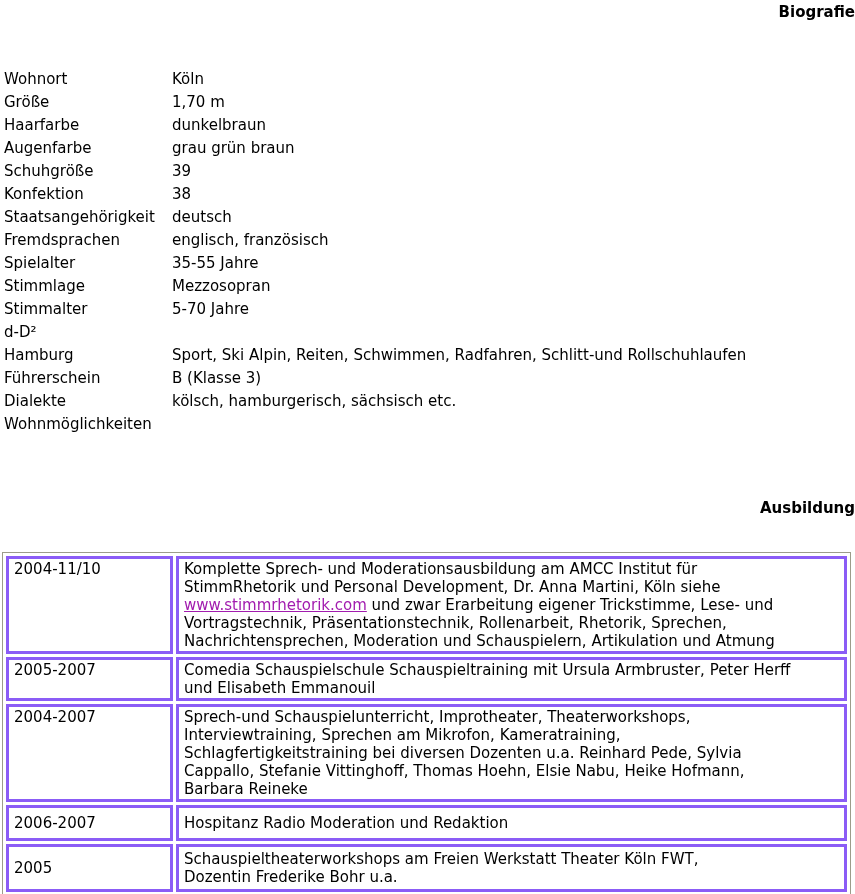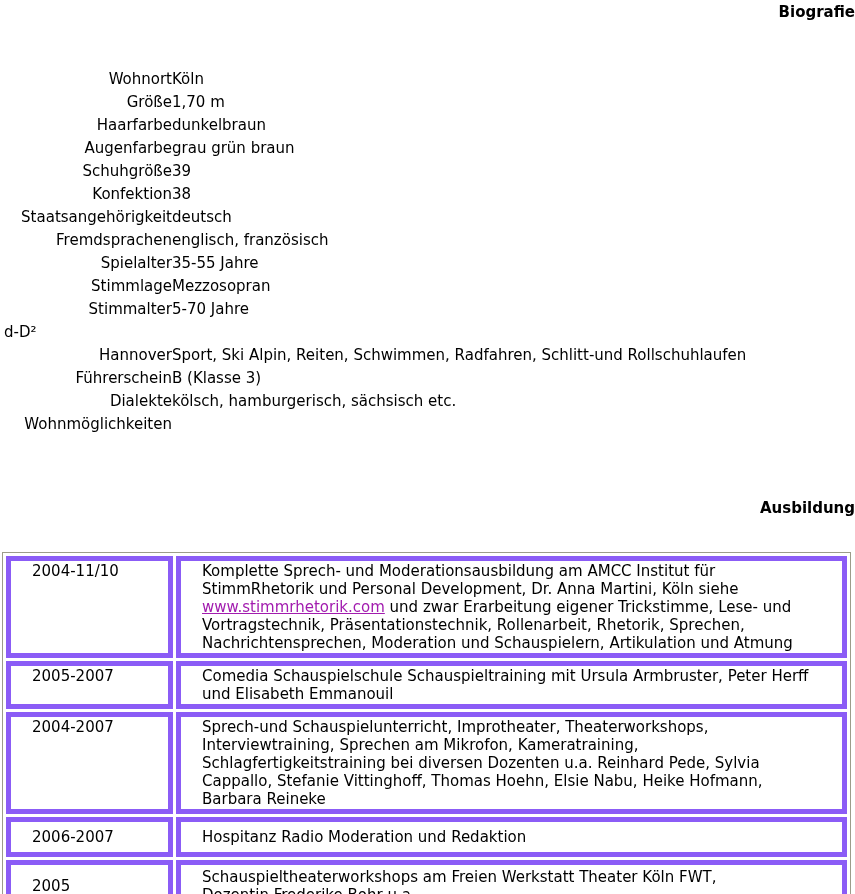--- a/index.html
+++ b/index.html
@@ -30,42 +30,41 @@
   }
   .bio-row {
     display: flex;
     font-size: 15px;
     line-height: 23px;
     white-space: nowrap;
   }
   .bio-label {
     flex: 0 0 168px;
     width: 168px;
-    text-align: right;
   }
   .bio-value {
     flex: 1 1 auto;
   }
   
   .ausbildung-heading {
     margin-top: 64px;
   }
   .edu-table {
     margin-top: 35px;
     margin-left: -2px;
     width: 849px;
     border-collapse: separate;
     border-spacing: 3px;
     border: 1px solid #9c9c8a;
     background: #ffffff;
     font-size: 15px;
   }
   .edu-table td {
-    border: 5px solid #8b5cf6;
-    padding: 1px 21px;
+    border: 3px solid #8b5cf6;
+    padding: 1px 5px;
     line-height: 18px;
     font-family: "DejaVu Sans", sans-serif;
   }
   .edu-table col.period-col { width: 167px; }
   .edu-table tr:nth-child(-n+3) td { vertical-align: top; }
   .edu-table tr:nth-child(4) td { height: 28px; vertical-align: middle; }
   .edu-table tr:nth-child(5) td { height: 40px; vertical-align: middle; }
   a.inline-link {
     color: #a21caf;
     text-decoration: underline;
@@ -133,21 +132,21 @@
   <div class="bio-row">
     <div class="bio-label">Stimmalter</div>
     <div class="bio-value">5-70 Jahre</div>
   </div>
 
   <div class="bio-row">
     <div class="bio-value">d-D²</div>
   </div>
 
   <div class="bio-row">
-    <div class="bio-label">Hannover</div>
+    <div class="bio-label">Hamburg</div>
     <div class="bio-value">Sport, Ski Alpin, Reiten, Schwimmen, Radfahren, Schlitt-und Rollschuhlaufen</div>
   </div>
 
   <div class="bio-row">
     <div class="bio-label">Führerschein</div>
     <div class="bio-value">B (Klasse 3)</div>
   </div>
 
   <div class="bio-row">
     <div class="bio-label">Dialekte</div>

